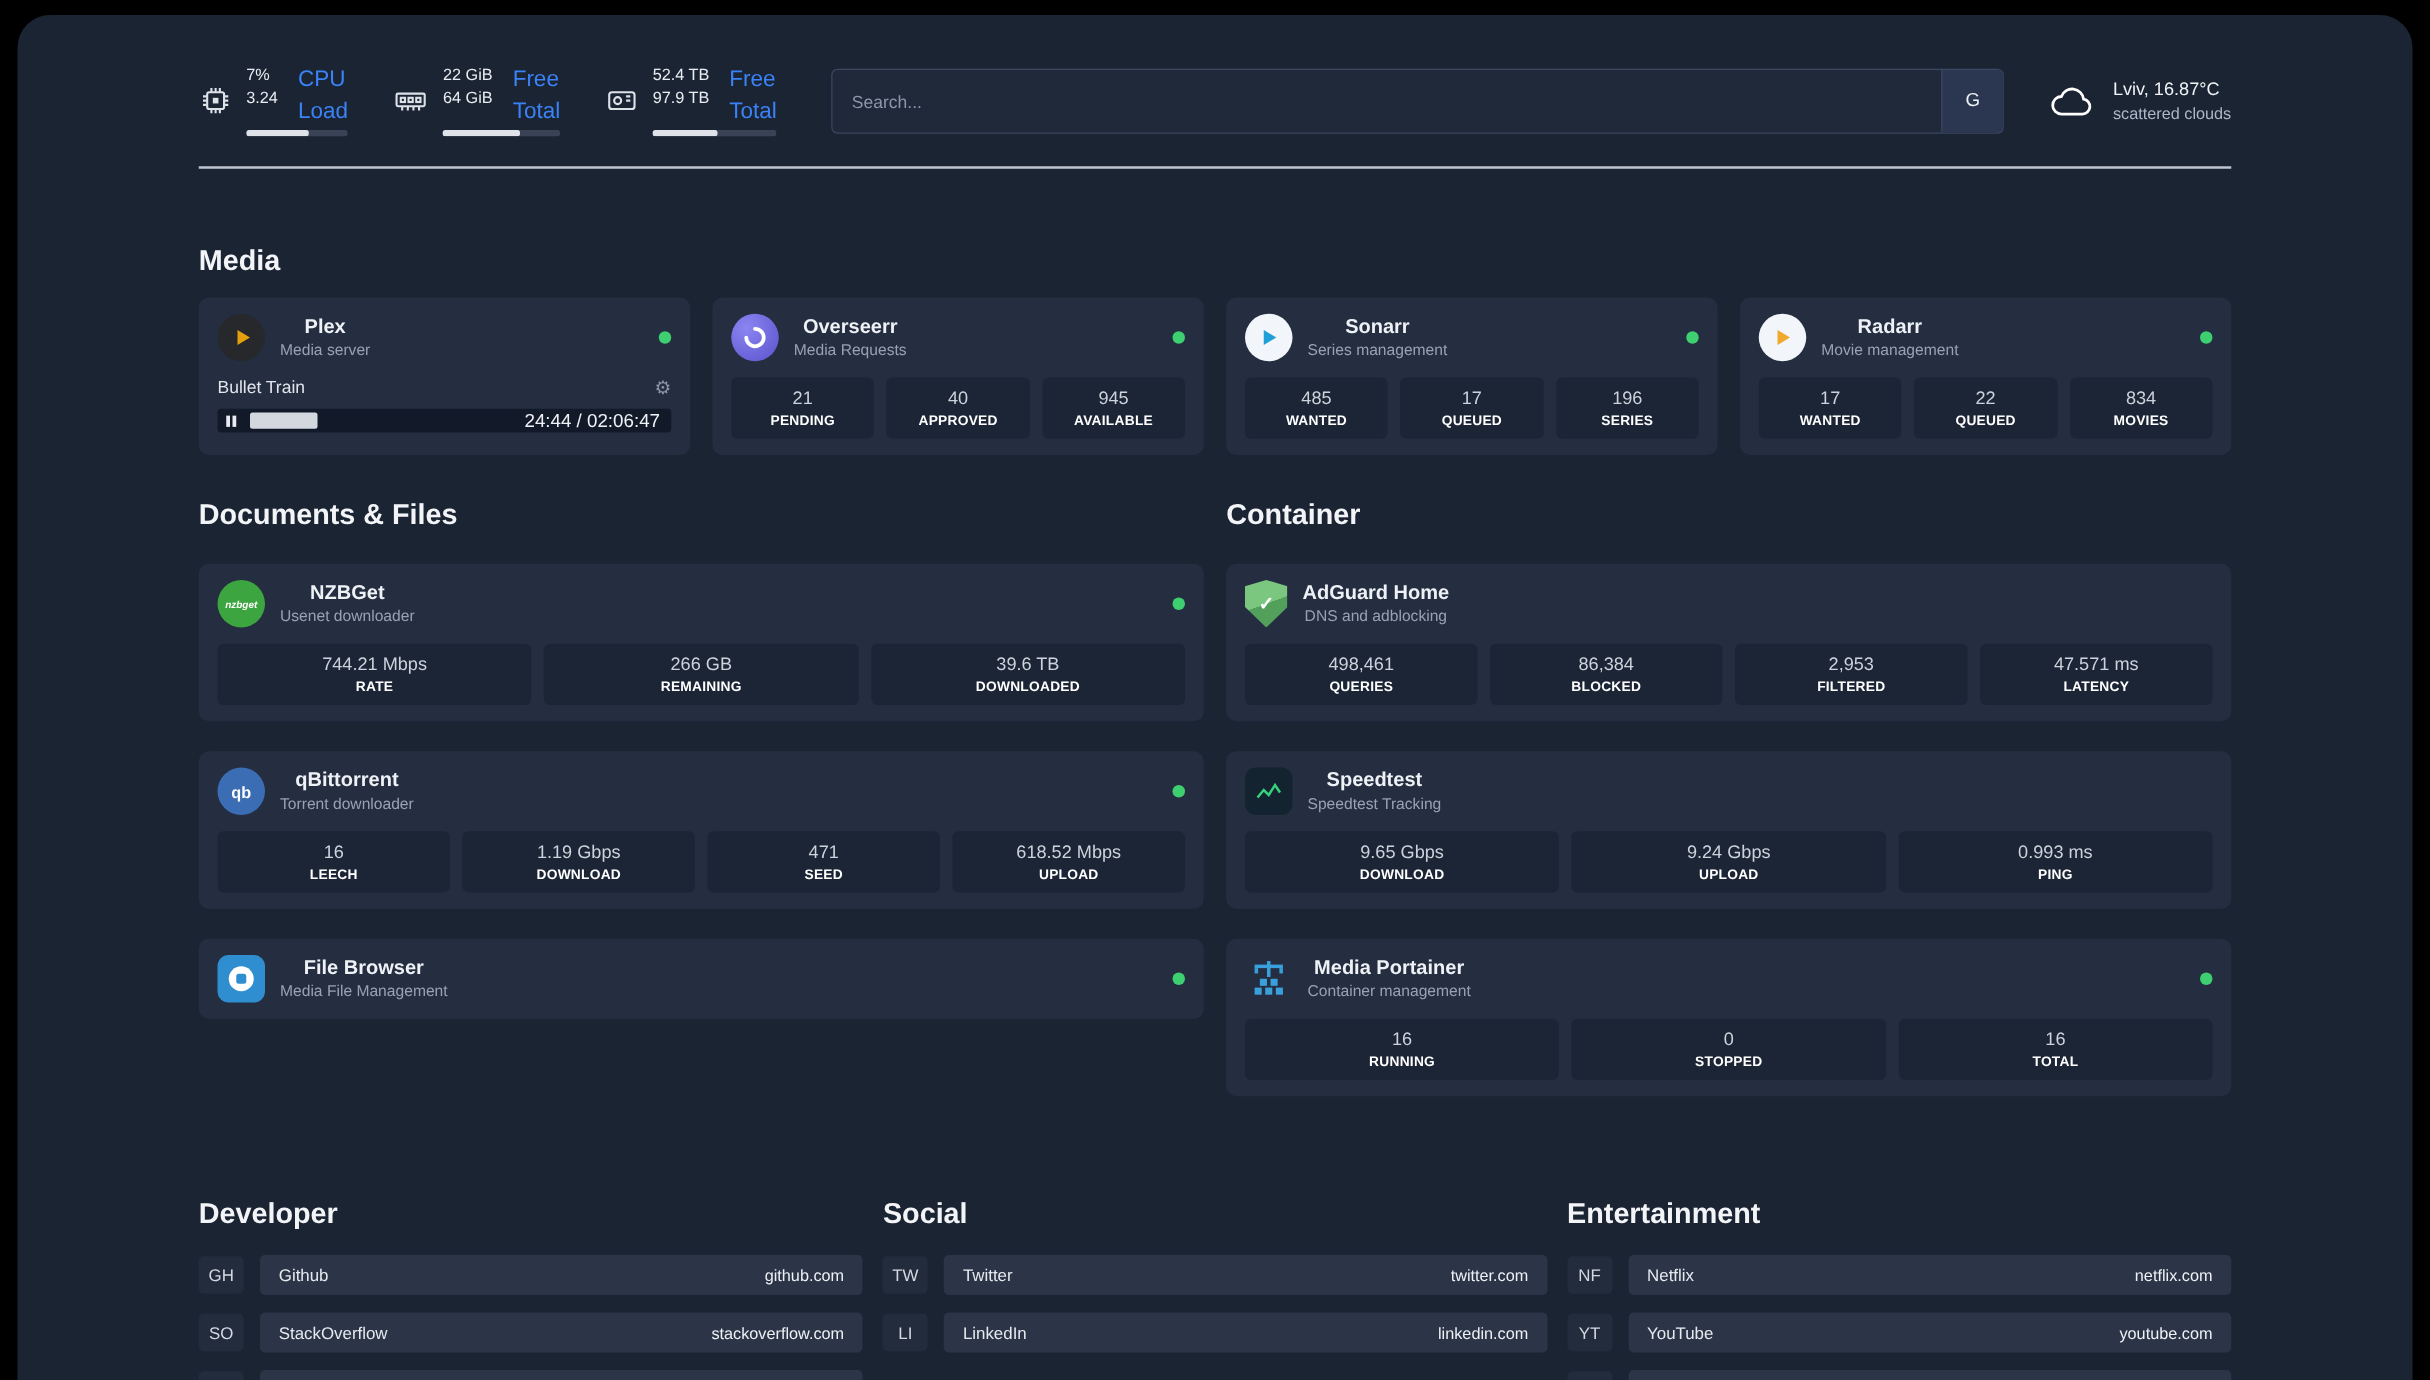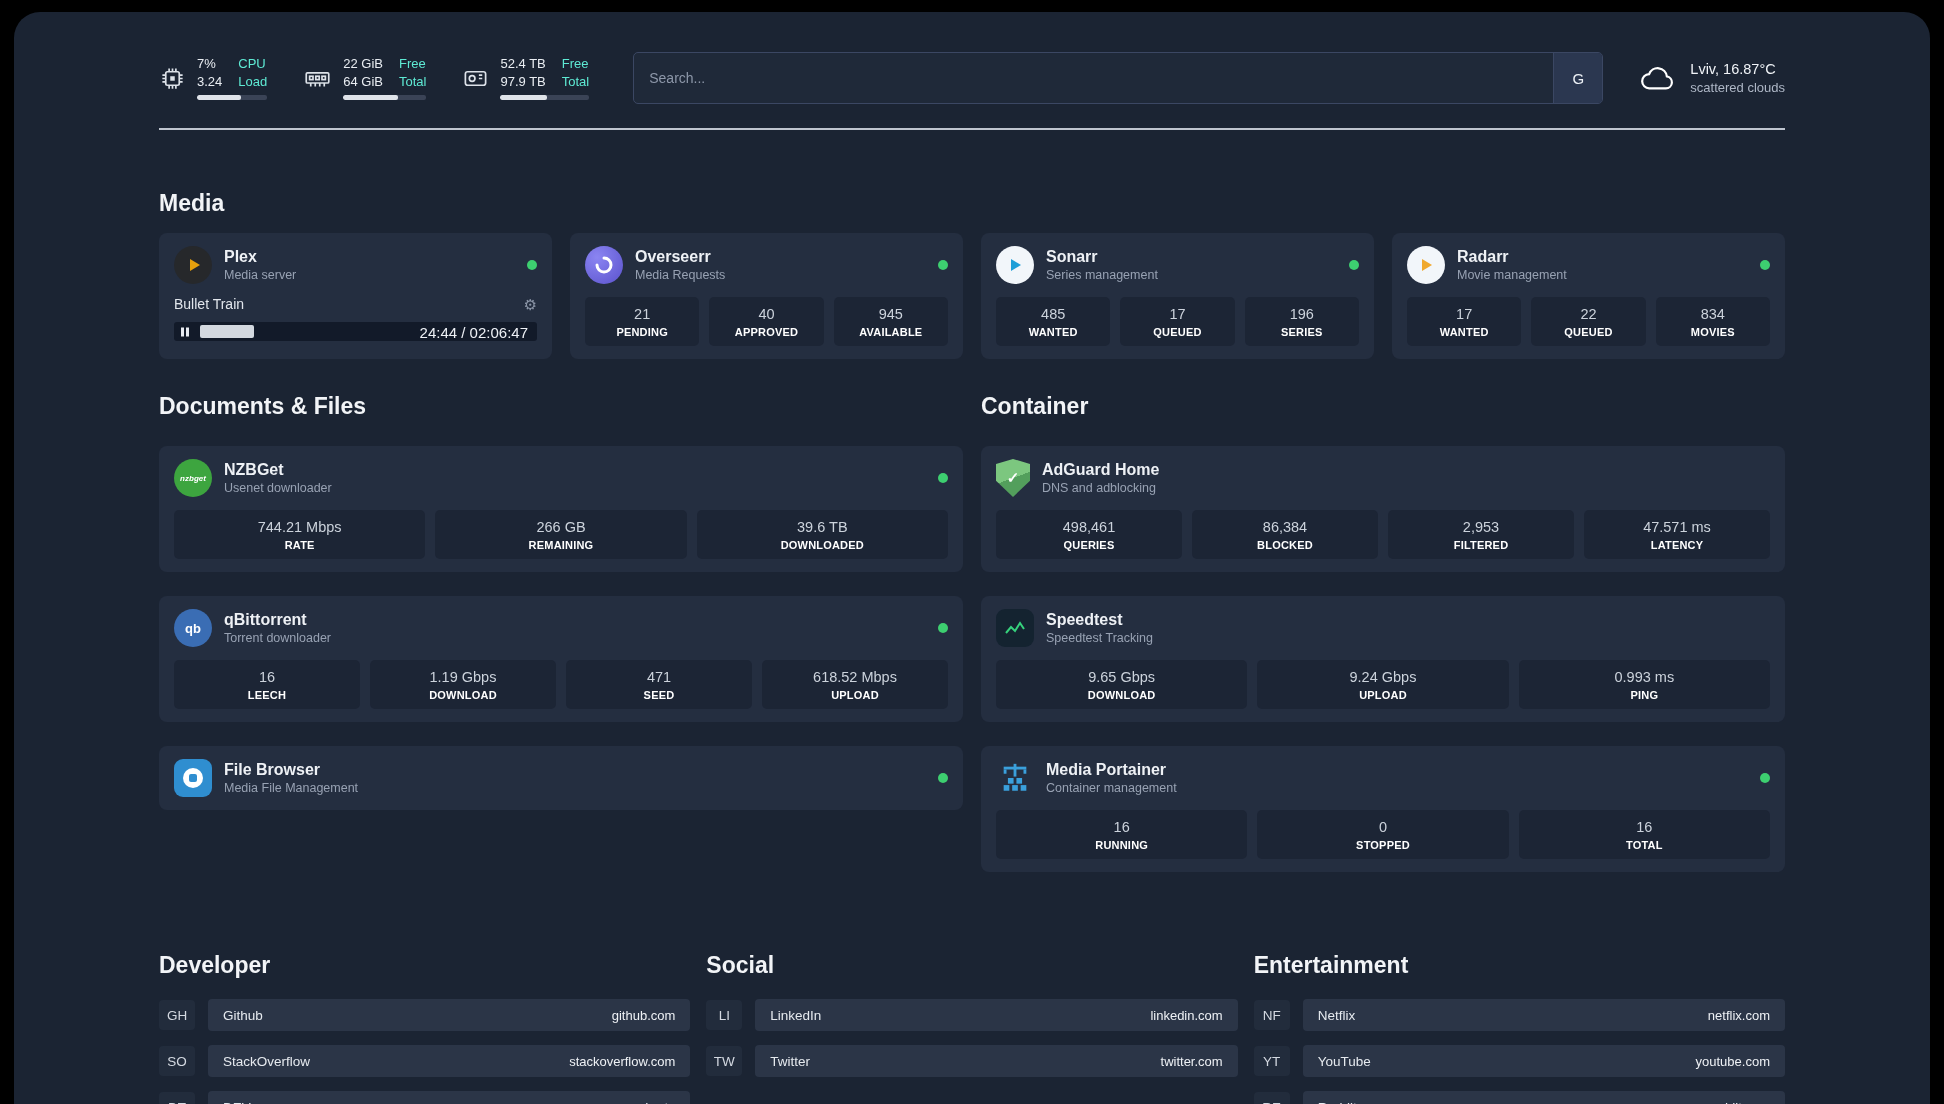--- a/index.html
+++ b/index.html
@@ -7,21 +7,21 @@
   .app{margin:12px 14px;border-radius:26px;background:#1b2433;min-height:1056px;box-sizing:border-box;padding:40px 0 46px;}
   .wrap{width:1626px;margin:0 auto;}
 
   
   .topbar{display:flex;align-items:center;}
   .sys{display:flex;align-items:center;gap:11px;margin-right:36px;}
   .sys-body{display:flex;flex-direction:column;gap:5px;}
   .sys-row{display:flex;gap:16px;}
   .sys-col{display:flex;flex-direction:column;gap:2px;}
   .sys-val{font-size:13px;color:#e9edf2;line-height:1.25;}
-  .sys-lab{font-size:13px;color:#5eead4;line-height:1.25;}
+  .sys-lab{font-size:18px;color:#3b82f6;line-height:1.25;}
   .sys-bar{height:5px;background:#3a4356;border-radius:2px;overflow:hidden;}
   .sys-fill{height:100%;background:#dfe3e9;border-radius:2px;}
   .search{flex:1;display:flex;align-items:stretch;height:52px;background:#1f2939;border:1px solid #3b4763;border-radius:5px;overflow:hidden;margin:0 36px 0 8px;box-sizing:border-box;}
   .search input{flex:1;background:transparent;border:none;outline:none;color:#dfe4ea;font-size:14px;padding:0 15px;font-family:inherit;}
   .search input::placeholder{color:#8d97a9;}
   .search-engine{width:48px;display:flex;align-items:center;justify-content:center;background:#2b3750;border-left:1px solid #3b4763;color:#eef2f7;font-size:15px;cursor:pointer;}
   .weather{display:flex;align-items:center;gap:13px;}
   .weather-text{display:flex;flex-direction:column;gap:3px;}
   .weather-loc{font-size:14.5px;color:#f0f3f7;}
   .weather-cond{font-size:13px;color:#aeb7c6;}
@@ -30,21 +30,21 @@
   
   h2.section-title{font-size:23px;font-weight:600;color:#f2f4f7;margin:0;}
   .section-media{margin-top:60px;}
   .media-grid{display:grid;grid-template-columns:repeat(4,1fr);gap:18px;margin-top:16px;}
   .mid-grid{display:grid;grid-template-columns:1fr 1fr;gap:18px;margin-top:34px;}
   .col{display:flex;flex-direction:column;gap:24px;}
   .col h2{margin-bottom:2px;}
 
   
   .card{background:#242e40;border-radius:8px;padding:13px 15px;box-sizing:border-box;}
-  .card-head{display:flex;align-items:center;gap:12px;}
+  .card-head{display:flex;align-items:center;gap:12px;text-align:center;}
   .head-text{display:flex;flex-direction:column;gap:2px;min-width:0;}
   .app-name{font-size:16px;font-weight:600;color:#eef1f5;white-space:nowrap;}
   .app-sub{font-size:12.5px;color:#98a2b3;white-space:nowrap;}
   .status-dot{width:10px;height:10px;border-radius:50%;background:#3dcf70;margin-left:auto;flex-shrink:0;}
   .tiles{display:flex;gap:10px;margin-top:13px;}
   .tile{flex:1;background:#1c2535;border-radius:5px;padding:9px 4px 8px;text-align:center;min-width:0;}
   .tile-value{font-size:14.5px;color:#ccd3dc;white-space:nowrap;}
   .tile-label{font-size:11px;font-weight:700;color:#fff;margin-top:4px;letter-spacing:.2px;white-space:nowrap;}
 
   
@@ -502,31 +502,31 @@
               <span class="bm-url">dev.to</span>
             </div>
           </div>
         </div>
       </div>
 
       <div>
         <h2 class="section-title">Social</h2>
         <div class="bm-rows">
           <div class="bm-row">
+            <span class="bm-abbr">TW</span>
+            <div class="bm-pill">
+              <span class="bm-name">Twitter</span>
+              <span class="bm-url">twitter.com</span>
+            </div>
+          </div>
+          <div class="bm-row">
             <span class="bm-abbr">LI</span>
             <div class="bm-pill">
               <span class="bm-name">LinkedIn</span>
               <span class="bm-url">linkedin.com</span>
-            </div>
-          </div>
-          <div class="bm-row">
-            <span class="bm-abbr">TW</span>
-            <div class="bm-pill">
-              <span class="bm-name">Twitter</span>
-              <span class="bm-url">twitter.com</span>
             </div>
           </div>
         </div>
       </div>
 
       <div>
         <h2 class="section-title">Entertainment</h2>
         <div class="bm-rows">
           <div class="bm-row">
             <span class="bm-abbr">NF</span>

